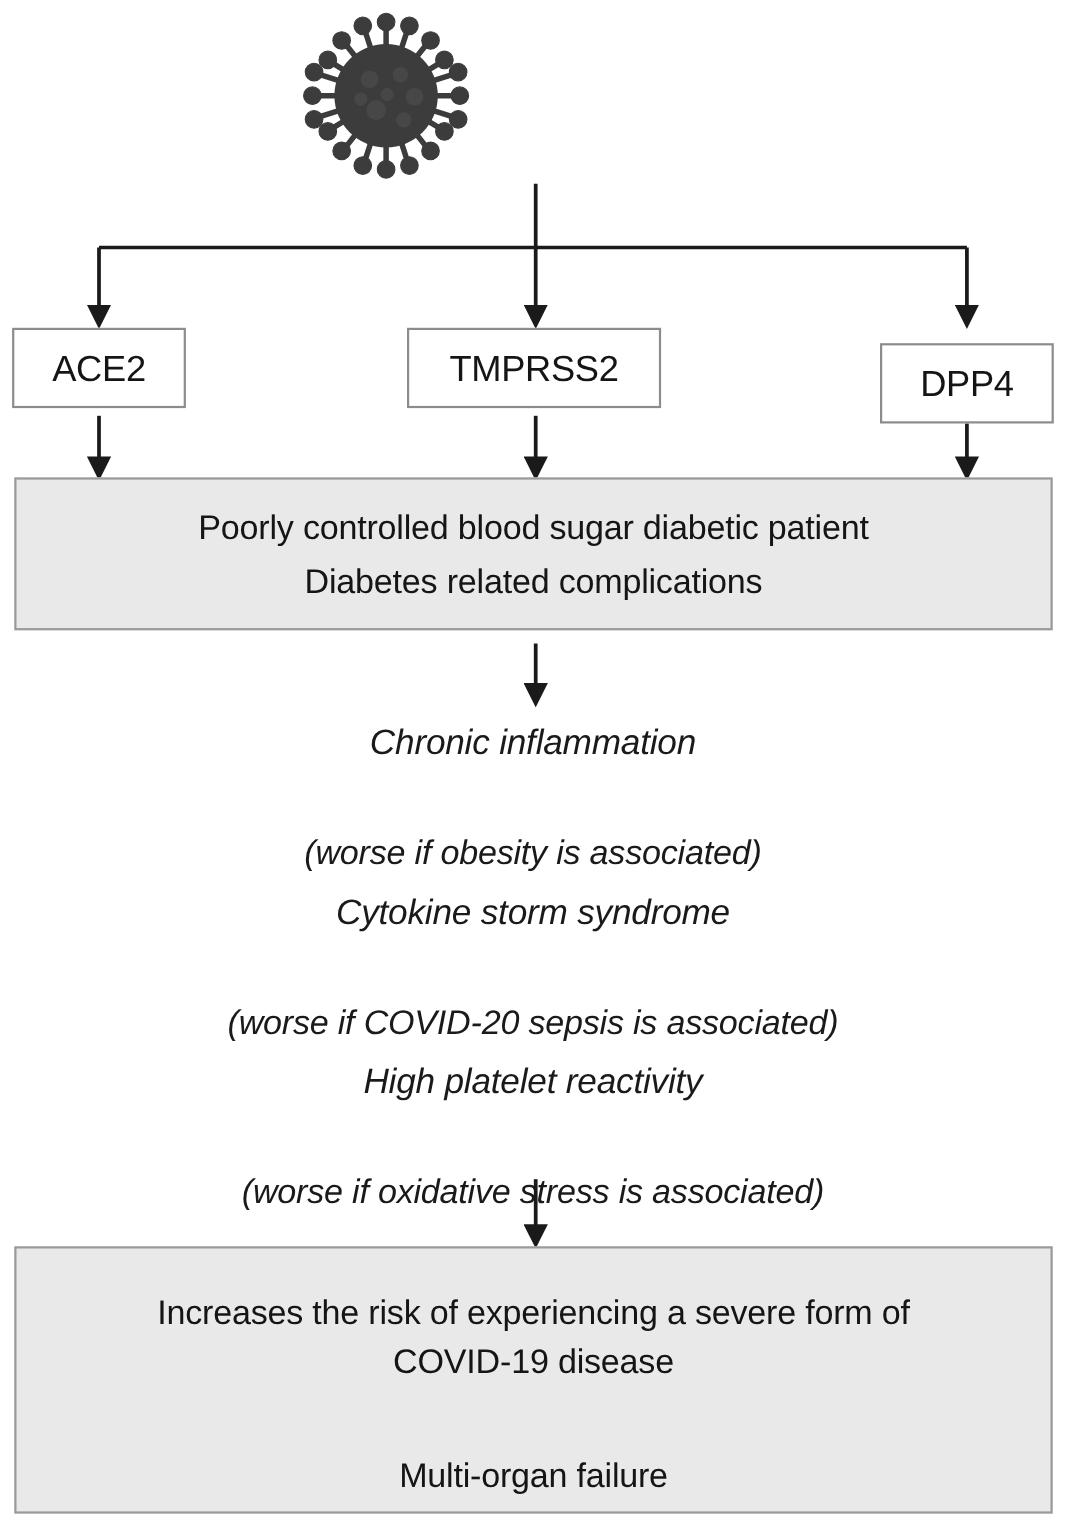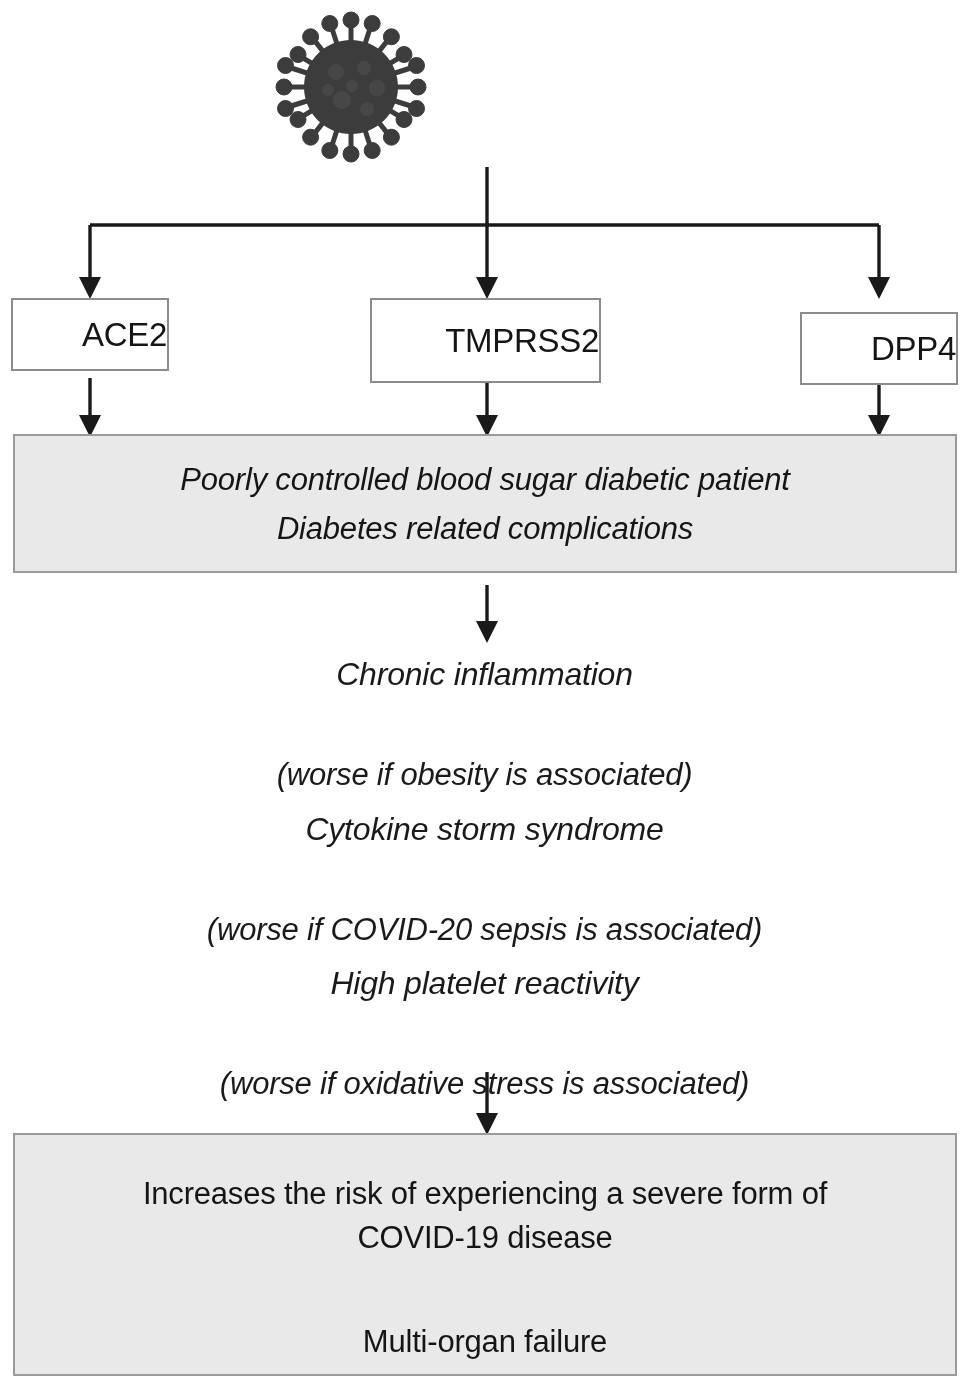--- a/index.html
+++ b/index.html
@@ -48,27 +48,27 @@
   }
 
   
   .receptor-box {
     position: absolute;
     box-sizing: border-box;
     background: #ffffff;
     border: 2px solid #8c8c8c;
     display: flex;
     align-items: center;
-    justify-content: flex-end;
+    justify-content: center;
     font-size: 33px;
     color: #151515;
     letter-spacing: -0.3px;
   }
   #box-ace2      { left: 11px;  top: 298px; width: 158px; height: 73px; }
-  #box-tmprss2   { left: 370px; top: 298px; width: 231px; height: 85px; }
+  #box-tmprss2   { left: 370px; top: 298px; width: 231px; height: 73px; }
   #box-dpp4      { left: 800px; top: 312px; width: 158px; height: 73px; }
 
   
   .gray-panel {
     position: absolute;
     box-sizing: border-box;
     background: #e9e9e9;
     border: 2px solid #9a9a9a;
     display: flex;
     flex-direction: column;
@@ -80,21 +80,20 @@
     left: 13px;
     top: 434px;
     width: 944px;
     height: 139px;
   }
   #panel-diabetes .panel-line {
     font-size: 31px;
     line-height: 49px;
     color: #151515;
     letter-spacing: -0.2px;
-    font-style: italic;
   }
   #panel-outcome {
     left: 13px;
     top: 1133px;
     width: 944px;
     height: 243px;
     justify-content: flex-start;
     padding-top: 37px;
   }
   #panel-outcome .panel-line {

